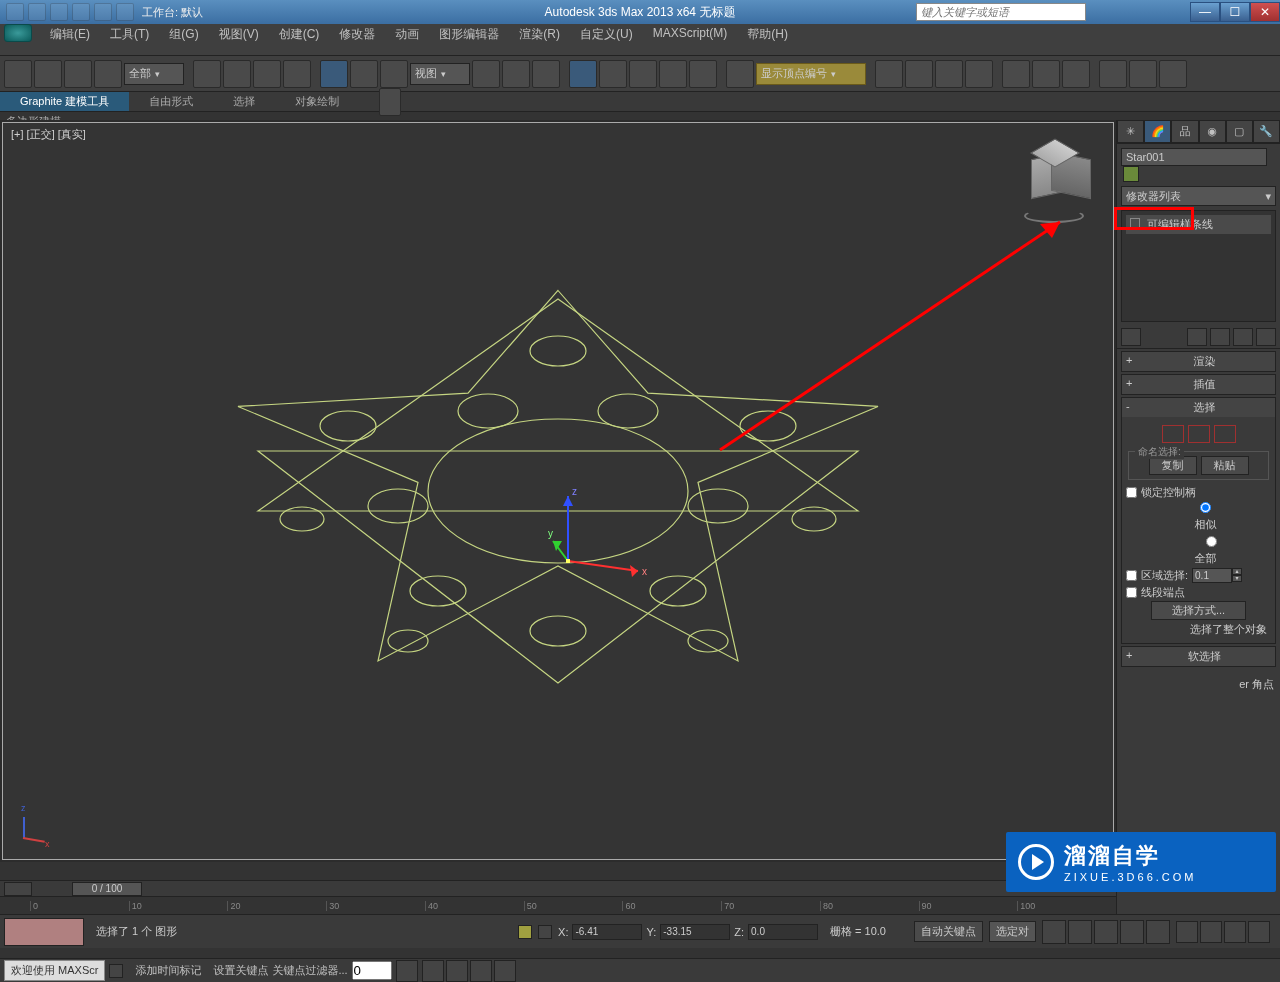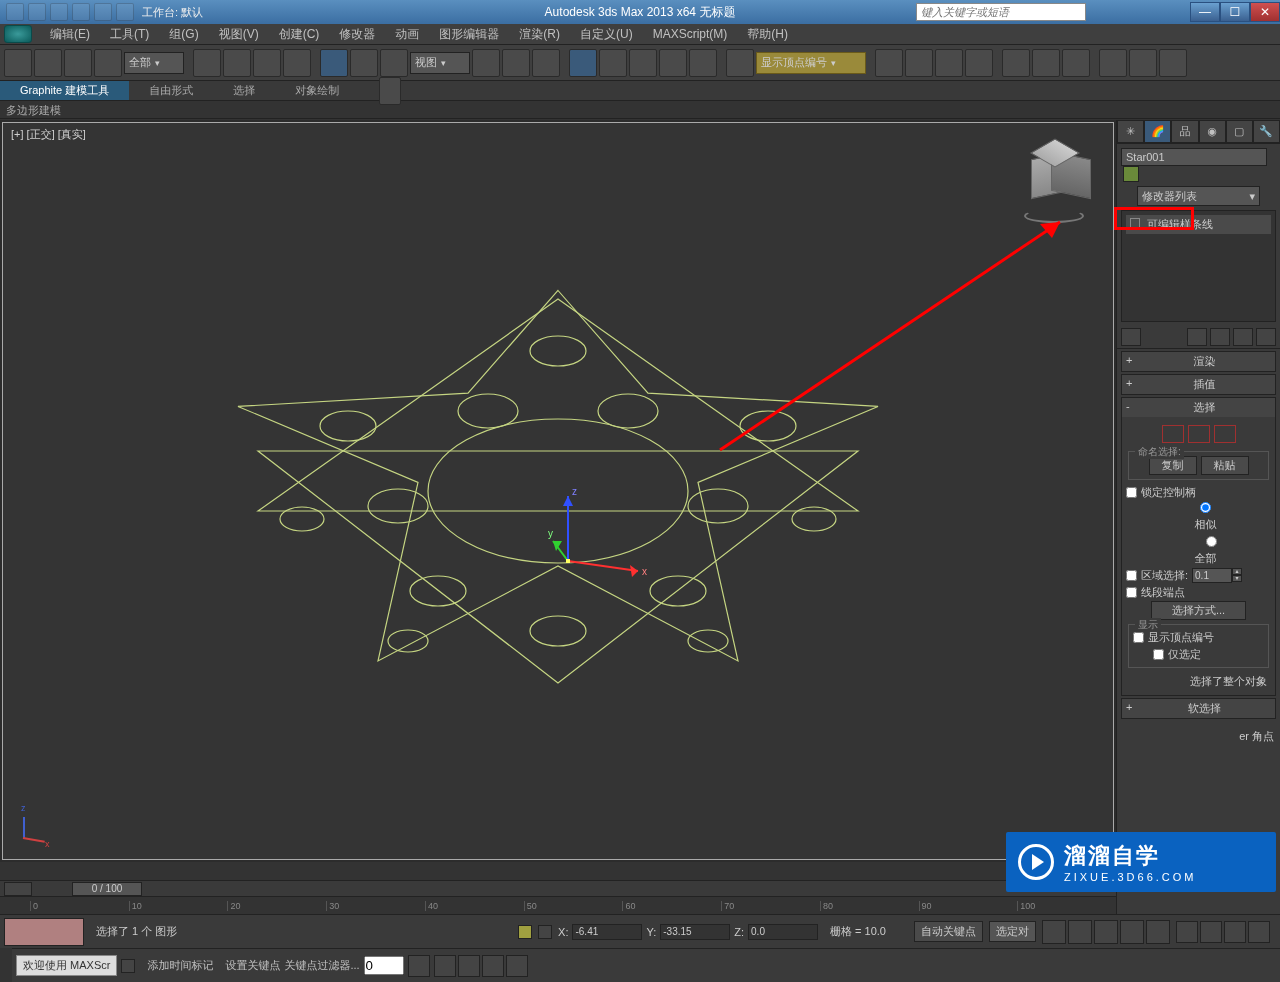--- a/index.html
+++ b/index.html
@@ -13,21 +13,21 @@
 .titlebar .title { position: absolute; left: 50%; transform: translateX(-50%); font-size: 12px; }
 .titlebar .search { margin-left: auto; }
 .titlebar .search input { width: 170px; height: 18px; background: #fff; border: 1px solid #888; font-size: 11px; padding: 0 4px; font-style: italic; color: #888;}
 .titlebar .rbtns { display: flex; gap: 4px; padding: 0 4px;}
 .titlebar .rbtn { width:16px;height:16px; }
 .titlebar .wincontrols { display: flex; }
 .titlebar .winbtn { width: 30px; height: 20px; background: linear-gradient(#6aa0d0,#3a6090); border: 1px solid #2a5080; color: #fff; text-align: center; line-height: 18px; font-size: 12px;}
 .titlebar .winbtn.close { background: linear-gradient(#d05050,#a03030); }
 
 
-.menubar { height: 21px; background: #3f3f3f; border-bottom: 1px solid #222; display: flex; align-items: center; padding-left: 4px; }
+.menubar { height: 32px; background: #3f3f3f; border-bottom: 1px solid #222; display: flex; padding-left: 4px; }
 .app-btn { width: 28px; height: 18px; background: radial-gradient(#3a9a9a,#0a5a5a); border-radius: 3px; margin-right: 8px; border:1px solid #0a4a4a;}
 .menubar .mitem { padding: 2px 10px; color: #c0c0c0; font-size: 12px; cursor: default; }
 
 
 .maintoolbar { height: 36px; background: #3f3f3f; border-bottom: 1px solid #222; display: flex; align-items: center; padding: 0 4px; gap: 2px; }
 .tb-btn { width: 28px; height: 28px; background: #4a4a4a; border: 1px solid #2a2a2a; border-radius: 2px; position: relative; }
 .tb-btn.sm { width: 22px; height: 28px; }
 .tb-sep { width: 5px; }
 .tb-combo { height: 22px; background: #555; border: 1px solid #222; color: #ccc; font-size: 11px; padding: 0 4px; display:flex; align-items:center; }
 .tb-combo::after { content:"▾"; margin-left:4px; font-size:9px; }
@@ -62,21 +62,21 @@
 .red-arrow { position: absolute; pointer-events: none; }
 
 
 .cmdpanel { position: absolute; top: 120px; right: 0; width: 164px; bottom: 34px; background: #3a3a3a; border-left: 1px solid #222; overflow: hidden; }
 .cmd-tabs { height: 24px; display: flex; background: #333; border-bottom: 1px solid #222; }
 .cmd-tab { flex: 1; border: 1px solid #222; background: #444; display:flex; align-items:center; justify-content:center; }
 .cmd-tab.active { background: #3a5a7a; }
 .obj-name { margin: 4px; }
 .obj-name input { width: 146px; height: 18px; background: #555; border: 1px solid #222; color: #ccc; font-size: 11px; padding: 0 4px; }
 .obj-color { display:inline-block; width: 16px; height: 16px; background: #6a8a3a; border: 1px solid #222; vertical-align: middle; margin-left: 2px;}
-.mod-list { margin: 2px 20px; height: 20px; background: #555; border: 1px solid #222; color: #ccc; display: flex; align-items: center; padding: 0 4px; justify-content: space-between;}
+.mod-list { margin: 2px 4px; height: 20px; background: #555; border: 1px solid #222; color: #ccc; display: flex; align-items: center; padding: 0 4px; justify-content: space-between;}
 .btn-grid { display: flex; flex-wrap: wrap; padding: 2px; gap: 2px; }
 .btn-grid .pbtn { width: 76px; height: 20px; background: #4a4a4a; border: 1px solid #222; color: #ccc; font-size: 11px; display:flex; align-items:center; justify-content:center; }
 .btn-grid .pbtn.wide { width: 156px; }
 .mod-stack { margin: 4px; height: 112px; background: #333; border: 1px solid #222; padding: 4px; }
 .mod-stack-item { background: #4a4a4a; padding: 2px 4px; color: #ccc; }
 .stack-tools { display:flex; gap:3px; padding: 2px 4px; border-bottom:1px solid #222;}
 .stack-tool { width:20px; height:18px; background:#444; border:1px solid #222; }
 .scroll-area { overflow-y: auto; font-size: 11px; }
 .rollout { margin: 2px 4px; border: 1px solid #222; background: #3a3a3a; }
 .rollout-header { background: #444; padding: 2px 4px; color: #ccc; display: flex; }
@@ -104,21 +104,21 @@
 
 
 .statusbar { position: absolute; left: 0; right: 0; bottom: 34px; height: 34px; background: #3a3a3a; border-top: 1px solid #222; display: flex; align-items: center; font-size: 11px; color: #ccc; gap:6px; padding:0 4px;}
 .statusbar .script-btn { width: 80px; height: 28px; background: #b08080; border: 1px solid #222; }
 .statusbar .prompt { flex: 1; padding: 0 6px; display:flex; flex-direction:column; gap:1px;justify-content:center;}
 .statusbar .coord { display:flex; gap:4px; align-items:center; }
 .statusbar .coord-in { width: 70px; height: 16px; background: #333; border: 1px solid #222; color: #ccc; font-size: 10px; padding:0 2px;}
 .statusbar .play-btns { display:flex; gap:2px; }
 .statusbar .pbn { width:24px; height:24px; background:#444; border:1px solid #222; }
 .statusbar .anim-btn { padding: 2px 6px; background: #4a4a4a; border: 1px solid #222; }
-.statusbar2 { position: absolute; left:0; right:0; bottom:0; height:34px; background:#3a3a3a; border-top:1px solid #222; display:flex; align-items:center; padding:0 4px; gap:4px;margin-left:12px;}
+.statusbar2 { position: absolute; left:0; right:0; bottom:0; height:24px; background:#3a3a3a; border-top:1px solid #222; display:flex; align-items:center; padding:0 4px; gap:4px;}
 .statusbar2 .wel { background:#ddd; color:#333; padding:2px 6px; font-size:11px; border:1px solid #888;}
 .statusbar2 .hint { color:#ccc; font-size:11px; flex:1; padding-left:6px; display:flex; flex-direction:column;}
 .nav-btns { display:flex; flex-wrap:wrap; width:100px; gap:2px;}
 .nav-btn { width:22px; height:22px; background:#444; border:1px solid #222; }
 
 
 .watermark { position: absolute; right: 4px; bottom: 90px; width: 270px; height: 60px; background: #0a62c0; color: #fff; display: flex; align-items: center; gap: 10px; padding: 0 12px; border-radius: 2px; z-index: 50;}
 .watermark .wm-icon { width: 36px; height: 36px; border: 3px solid #fff; border-radius: 50%; display:flex; align-items:center; justify-content:center; }
 .watermark .wm-icon::before { content:""; width:0; height:0; border-left:12px solid #fff; border-top:8px solid transparent; border-bottom:8px solid transparent; margin-left:3px;}
 .watermark .wm-text { display:flex; flex-direction:column; }
@@ -377,31 +377,20 @@
               </div>
           </div>
         </div>
         <div class="chk-row">
             <input type="checkbox" style="">
             <span>线段端点</span>
           </div>
         <div class="inline-btns">
             <div class="inline-btn" style="padding:1px 20px;">选择方式...</div>
           </div>
-        <div class="fieldset">
-          <div class="fieldset-legend">显示</div>
-          <div class="chk-row">
-              <input type="checkbox" style="">
-              <span>显示顶点编号</span>
-            </div>
-          <div class="chk-row" style="padding-left:20px;">
-              <input type="checkbox" style="">
-              <span>仅选定</span>
-            </div>
-        </div>
         <div class="right-info">选择了整个对象</div>
       </div>
     </div>
     <div class="rollout">
       <div class="rollout-header">
           <span class="pm">+</span>
           <span style="margin:auto">软选择</span>
         </div>
     </div>
     <div style="height:6px"></div>

